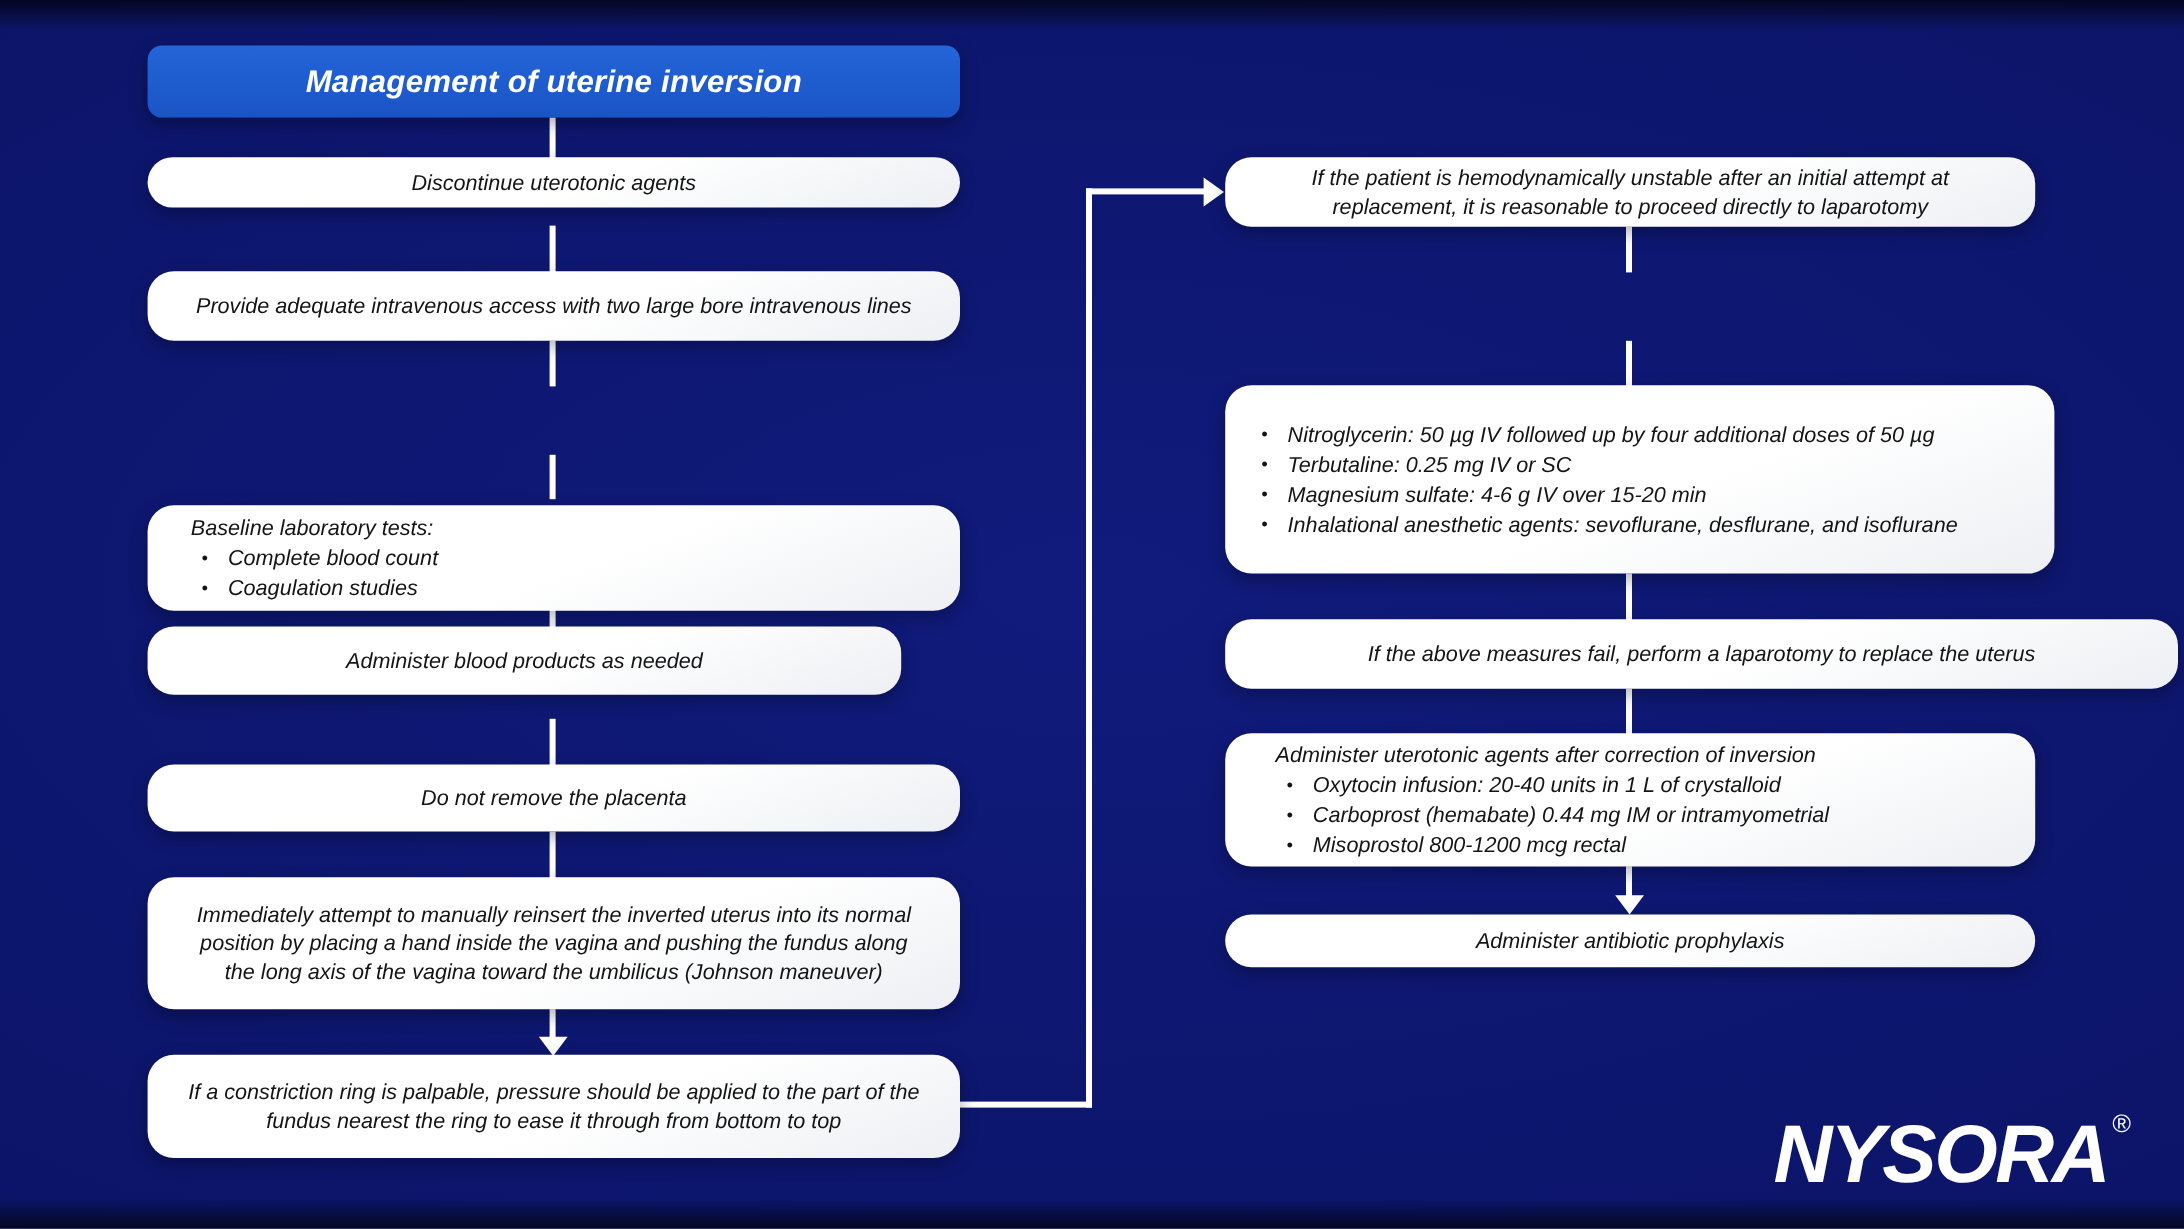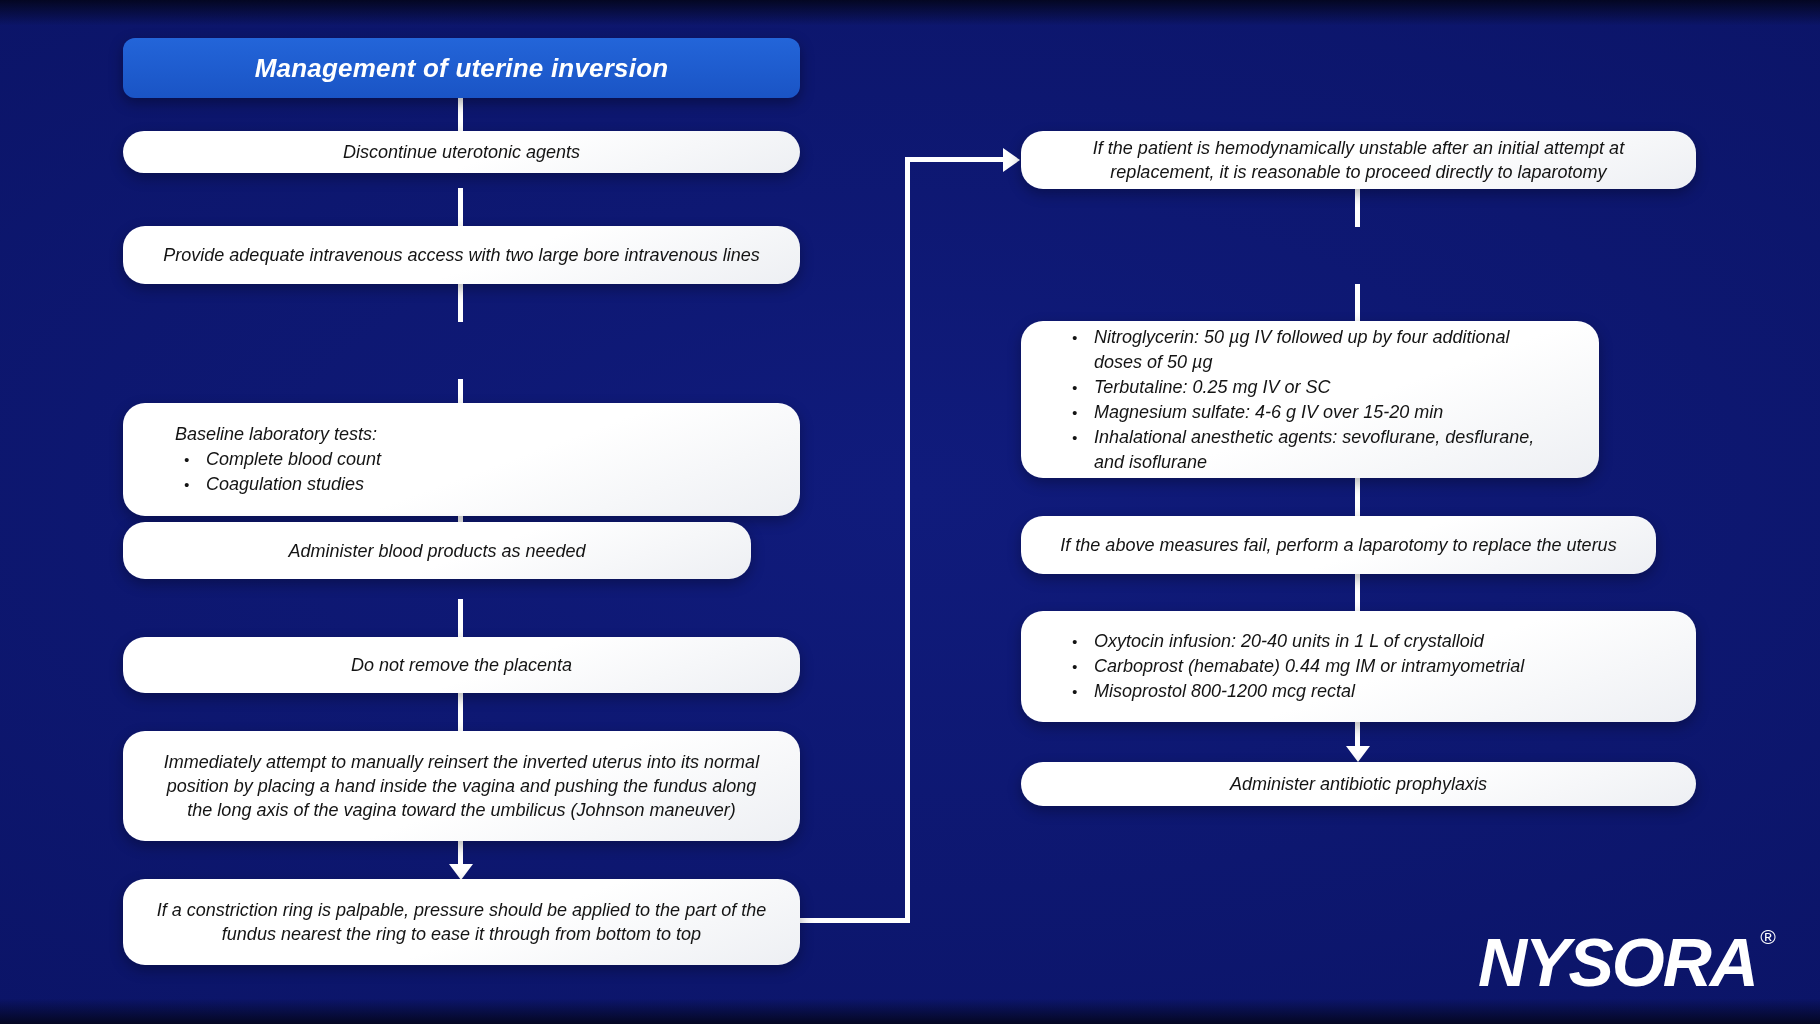--- a/index.html
+++ b/index.html
@@ -40,30 +40,30 @@
     background:linear-gradient(180deg,#2365d9,#1a54c5);
     border-radius:12px;
     display:flex; align-items:center; justify-content:center;
     color:#ffffff; font-size:26px; font-weight:600; letter-spacing:.2px;
     box-shadow: 0 5px 14px rgba(0,0,0,.35);
   }
 
   .b2{left:123px;top:131px;width:677px;height:42px}
   .b3{left:123px;top:226px;width:677px;height:58px}
   .b4{left:123px;top:321px;width:677px;height:58px}
-  .b5{left:123px;top:403px;width:677px;height:113px;padding:8px 26px 8px 52px}
+  .b5{left:123px;top:421px;width:677px;height:88px;padding:8px 26px 8px 36px}
   .b6{left:123px;top:522px;width:628px;height:57px}
   .b7{left:123px;top:637px;width:677px;height:56px}
   .b8{left:123px;top:731px;width:677px;height:110px}
   .b9{left:123px;top:879px;width:677px;height:86px}
 
   .r1{left:1021px;top:131px;width:675px;height:58px}
   .r2{left:1021px;top:226px;width:675px;height:58px}
-  .r3{left:1021px;top:321px;width:578px;height:157px;padding:10px 48px 10px 42px}
-  .r4{left:1021px;top:516px;width:635px;height:58px}
+  .r3{left:1021px;top:321px;width:691px;height:157px;padding:10px 48px 10px 21px}
+  .r4{left:1021px;top:516px;width:794px;height:58px}
   .r5{left:1021px;top:611px;width:675px;height:111px;padding:8px 30px 8px 42px}
   .r6{left:1021px;top:762px;width:675px;height:44px}
 
   
   .vline{ position:absolute; z-index:1; width:5px; background:#ffffff; }
   .hline{ position:absolute; z-index:1; height:5px; background:#ffffff; }
   .arrow-down{
     position:absolute; z-index:1; width:0; height:0;
     border-left:12px solid transparent; border-right:12px solid transparent;
     border-top:16px solid #ffffff;
@@ -159,20 +159,21 @@
       <li>Nitroglycerin: 50 µg IV followed up by four additional doses of 50 µg</li>
       <li>Terbutaline: 0.25 mg IV or SC</li>
       <li>Magnesium sulfate: 4-6 g IV over 15-20 min</li>
       <li>Inhalational anesthetic agents: sevoflurane, desflurane, and isoflurane</li>
     </ul>
   </div>
   <div class="box center r4">
     <span>If the above measures fail, perform a laparotomy to replace the uterus</span>
   </div>
   <div class="box list r5">
+    <div class="lead">Administer uterotonic agents after correction of inversion</div>
     <ul>
       <li>Oxytocin infusion: 20-40 units in 1 L of crystalloid</li>
       <li>Carboprost (hemabate) 0.44 mg IM or intramyometrial</li>
       <li>Misoprostol 800-1200 mcg rectal</li>
     </ul>
   </div>
   <div class="box center r6">
     <span>Administer antibiotic prophylaxis</span>
   </div>
 

